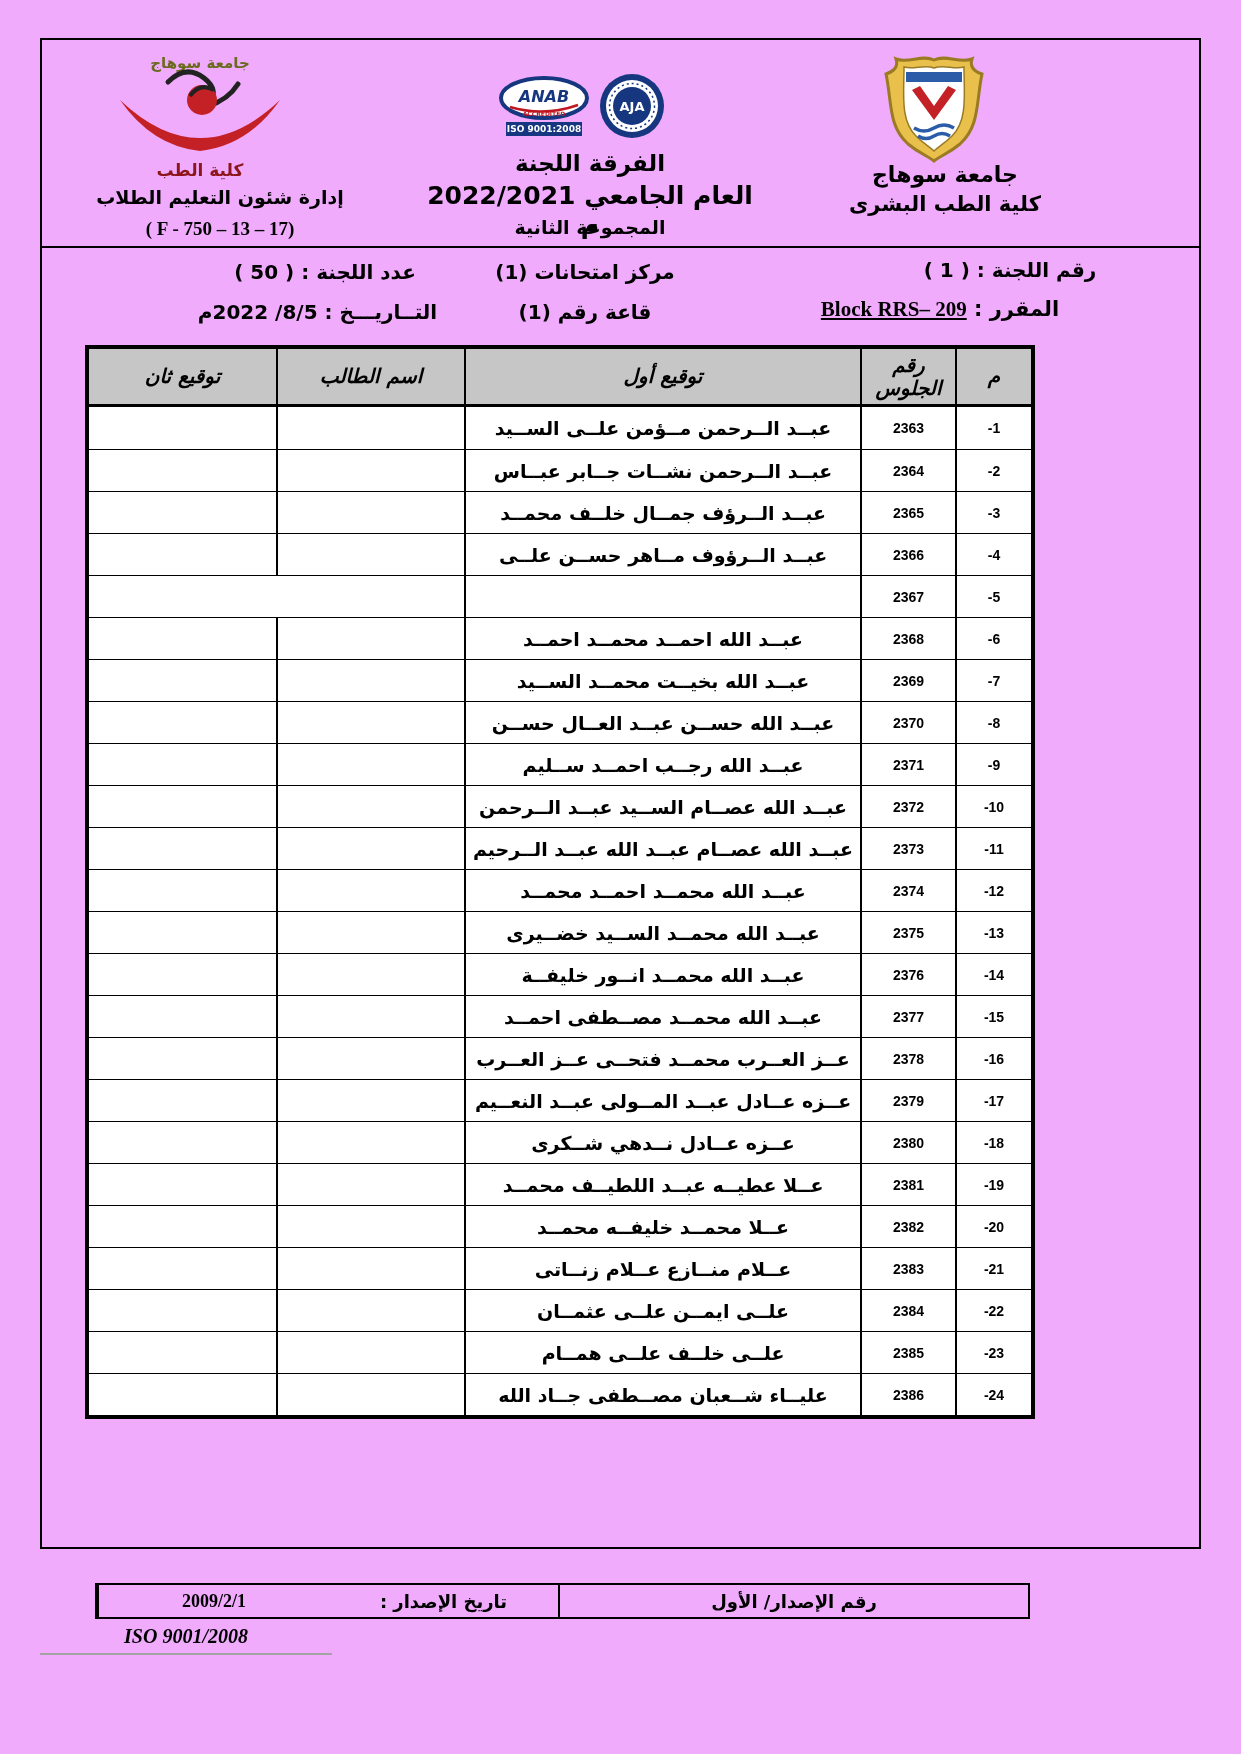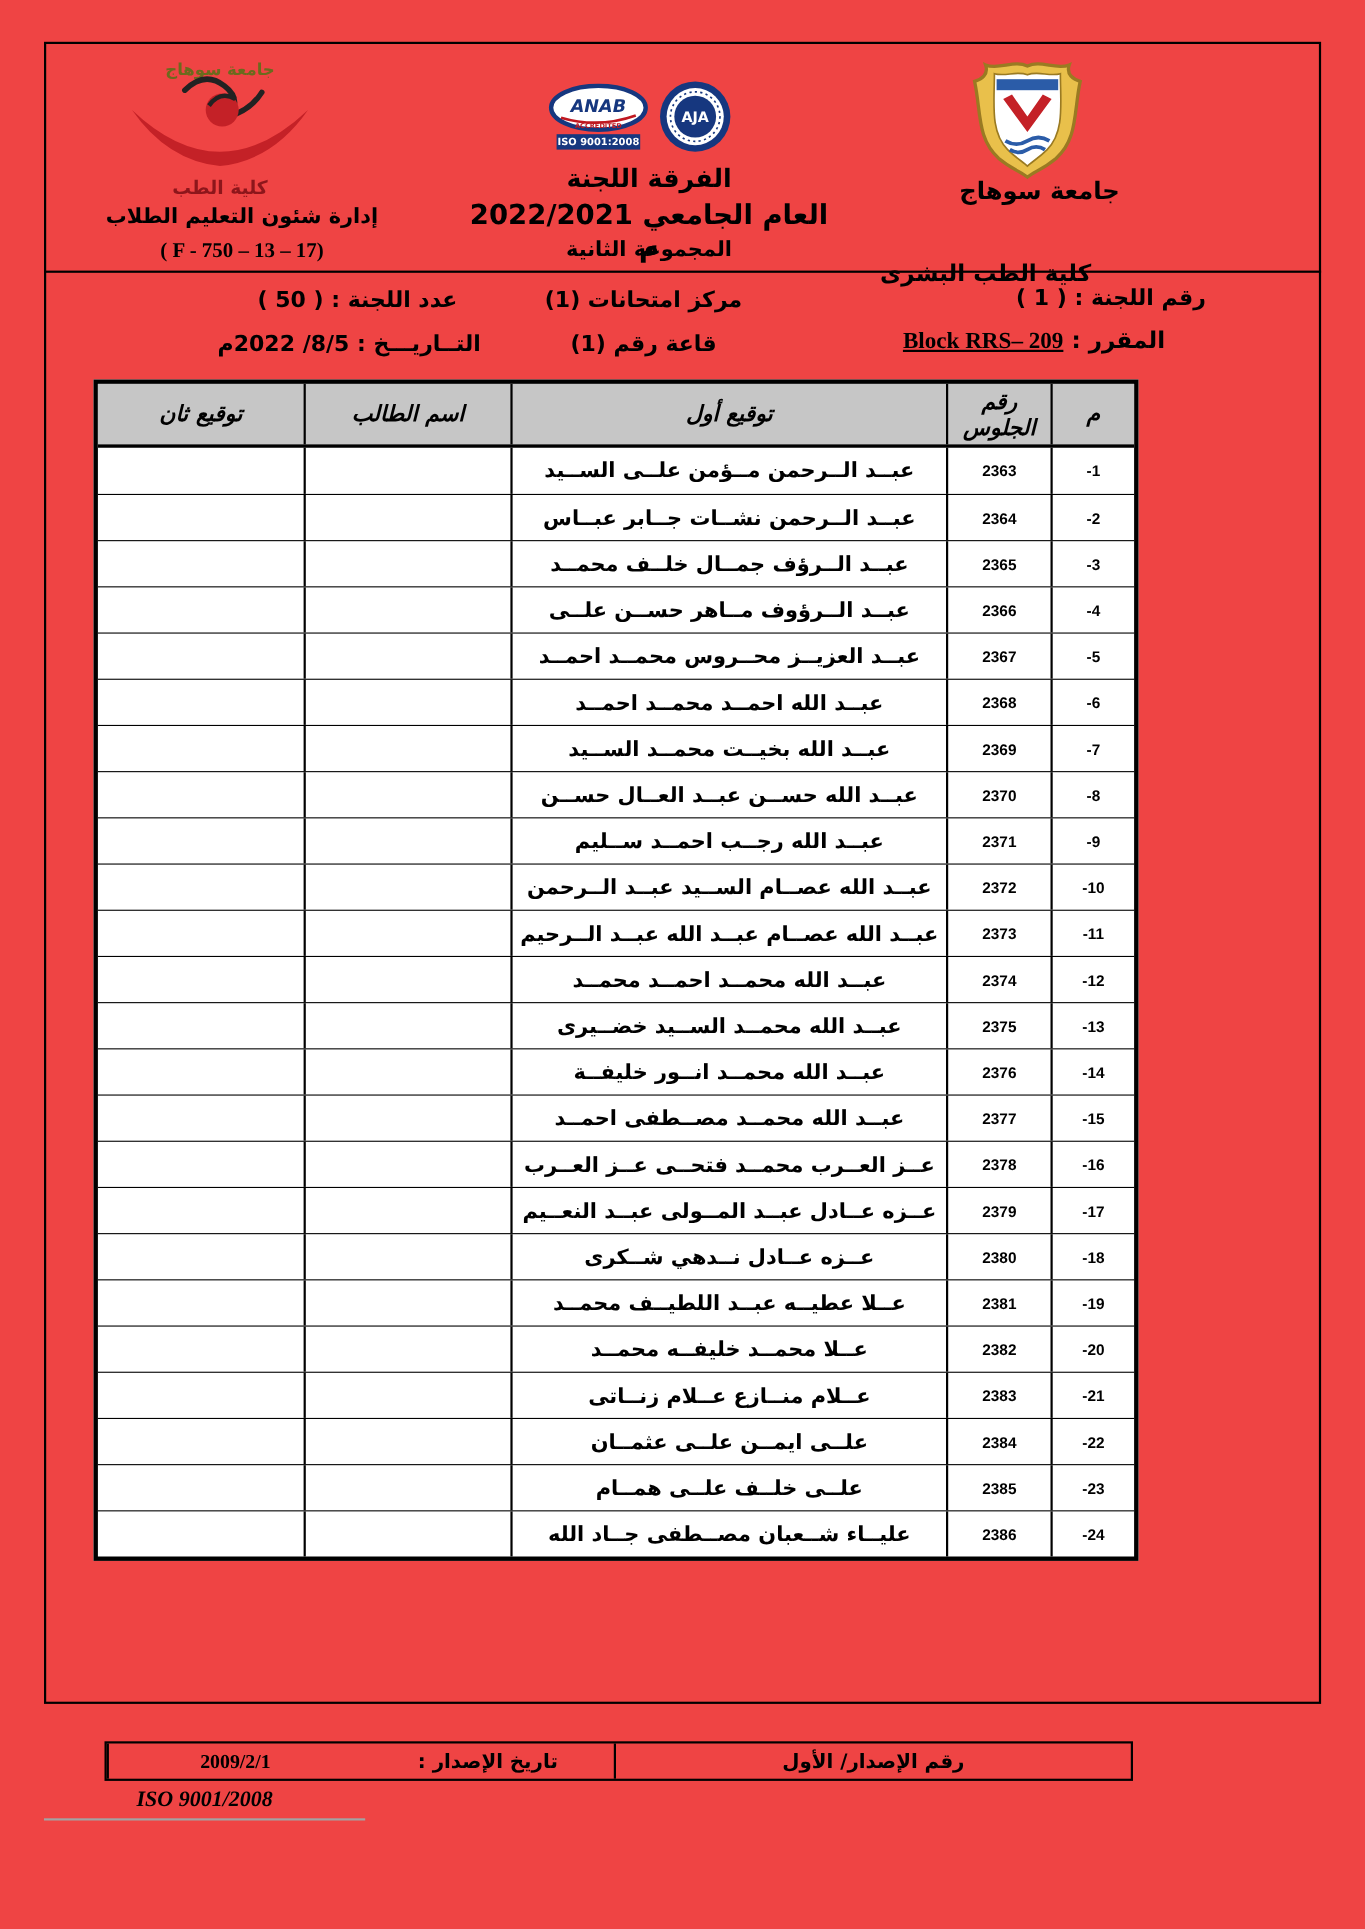--- a/index.html
+++ b/index.html
@@ -1,30 +1,30 @@
 <!DOCTYPE html>
 <html lang="ar"><head>
 <meta charset="utf-8">
 <style>
   * { margin:0; padding:0; box-sizing:border-box; }
   html,body { background:#fff; }
   body { font-family:"DejaVu Sans", sans-serif; }
-  .page { position:relative; width:1241px; height:1754px; background:#ef4444; overflow:hidden; }
+  .page { position:relative; width:1241px; height:1754px; background:#f0abfc; overflow:hidden; }
   .abs { position:absolute; }
   .b { font-weight:bold; }
   .ar { direction:rtl; }
   .ltr { direction:ltr; }
   .center { text-align:center; }
   .serif { font-family:"Liberation Serif", "DejaVu Serif", serif; }
 
   .frame { position:absolute; left:40px; top:38px; width:1161px; height:1511px; border:2px solid #000; }
   .hdr-divider { position:absolute; left:40px; top:246px; width:1161px; border-top:2px solid #000; }
 
   .uni-name   { left:830px; top:162px; width:230px; font-size:22px; }
-  .fac-name   { left:781px; top:192px; width:230px; font-size:21px;margin-top:44px; }
+  .fac-name   { left:830px; top:192px; width:230px; font-size:21px; }
   .grade      { left:420px; top:150px; width:340px; font-size:23px; }
   .acad-year  { left:420px; top:181px; width:340px; font-size:25px; }
   .group      { left:420px; top:216px; width:340px; font-size:19px; }
   .admin      { left:75px;  top:186px; width:290px; font-size:19px; }
   .form-code  { left:75px;  top:218px; width:290px; font-size:19px; }
 
   .i-committee { left:880px; top:258px; width:260px; font-size:20px; }
   .i-course    { left:740px; top:297px; width:400px; font-size:21px; }
   .i-course .val { font-family:"Liberation Serif", serif;text-decoration:underline; }
   .i-center1   { left:455px; top:260px; width:260px; font-size:20px; }
@@ -148,21 +148,20 @@
       <div class="tr">
         <div class="td td-serial">-4</div>
         <div class="td td-seat">2366</div>
         <div class="td td-name">عبــد الــرؤوف مــاهر حســن علــى</div>
         <div class="td"></div>
         <div class="td"></div>
       </div>
       <div class="tr">
         <div class="td td-serial">-5</div>
         <div class="td td-seat">2367</div>
-        <div class="td td-name">عبــد العزيــز محــروس محمــد احمــد</div>
         <div class="td"></div>
         <div class="td"></div>
       </div>
       <div class="tr">
         <div class="td td-serial">-6</div>
         <div class="td td-seat">2368</div>
         <div class="td td-name">عبــد الله احمــد محمــد احمــد</div>
         <div class="td"></div>
         <div class="td"></div>
       </div>

